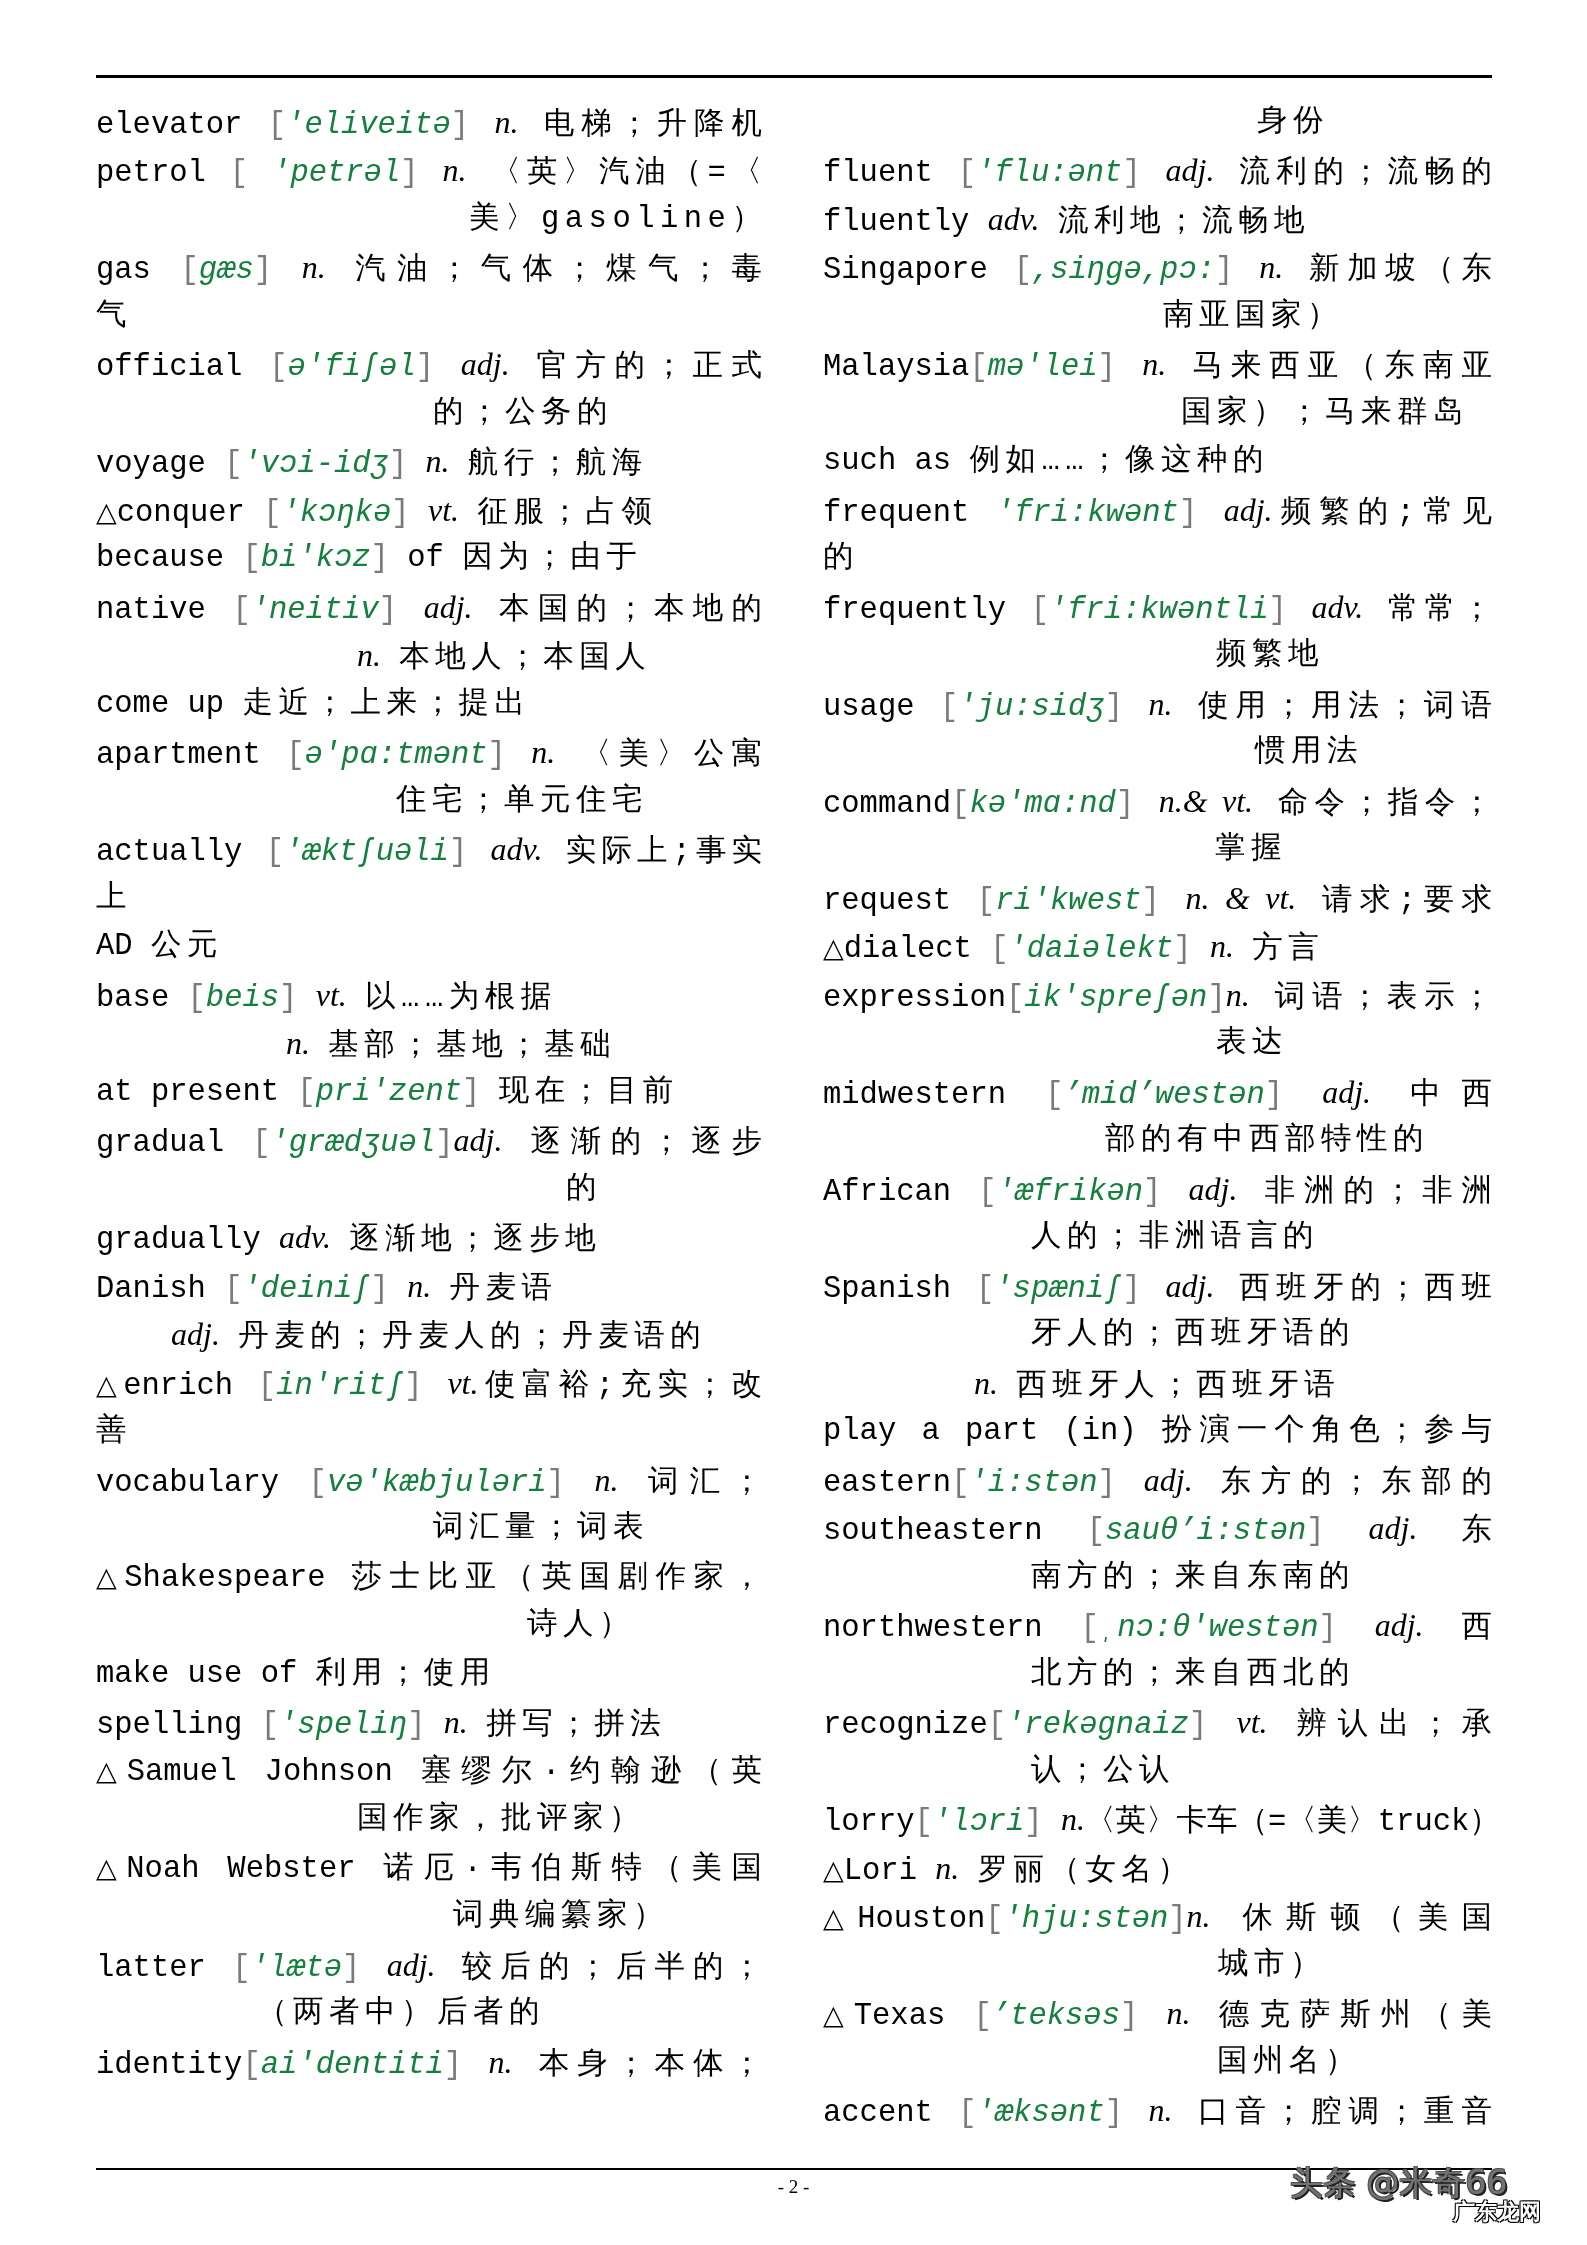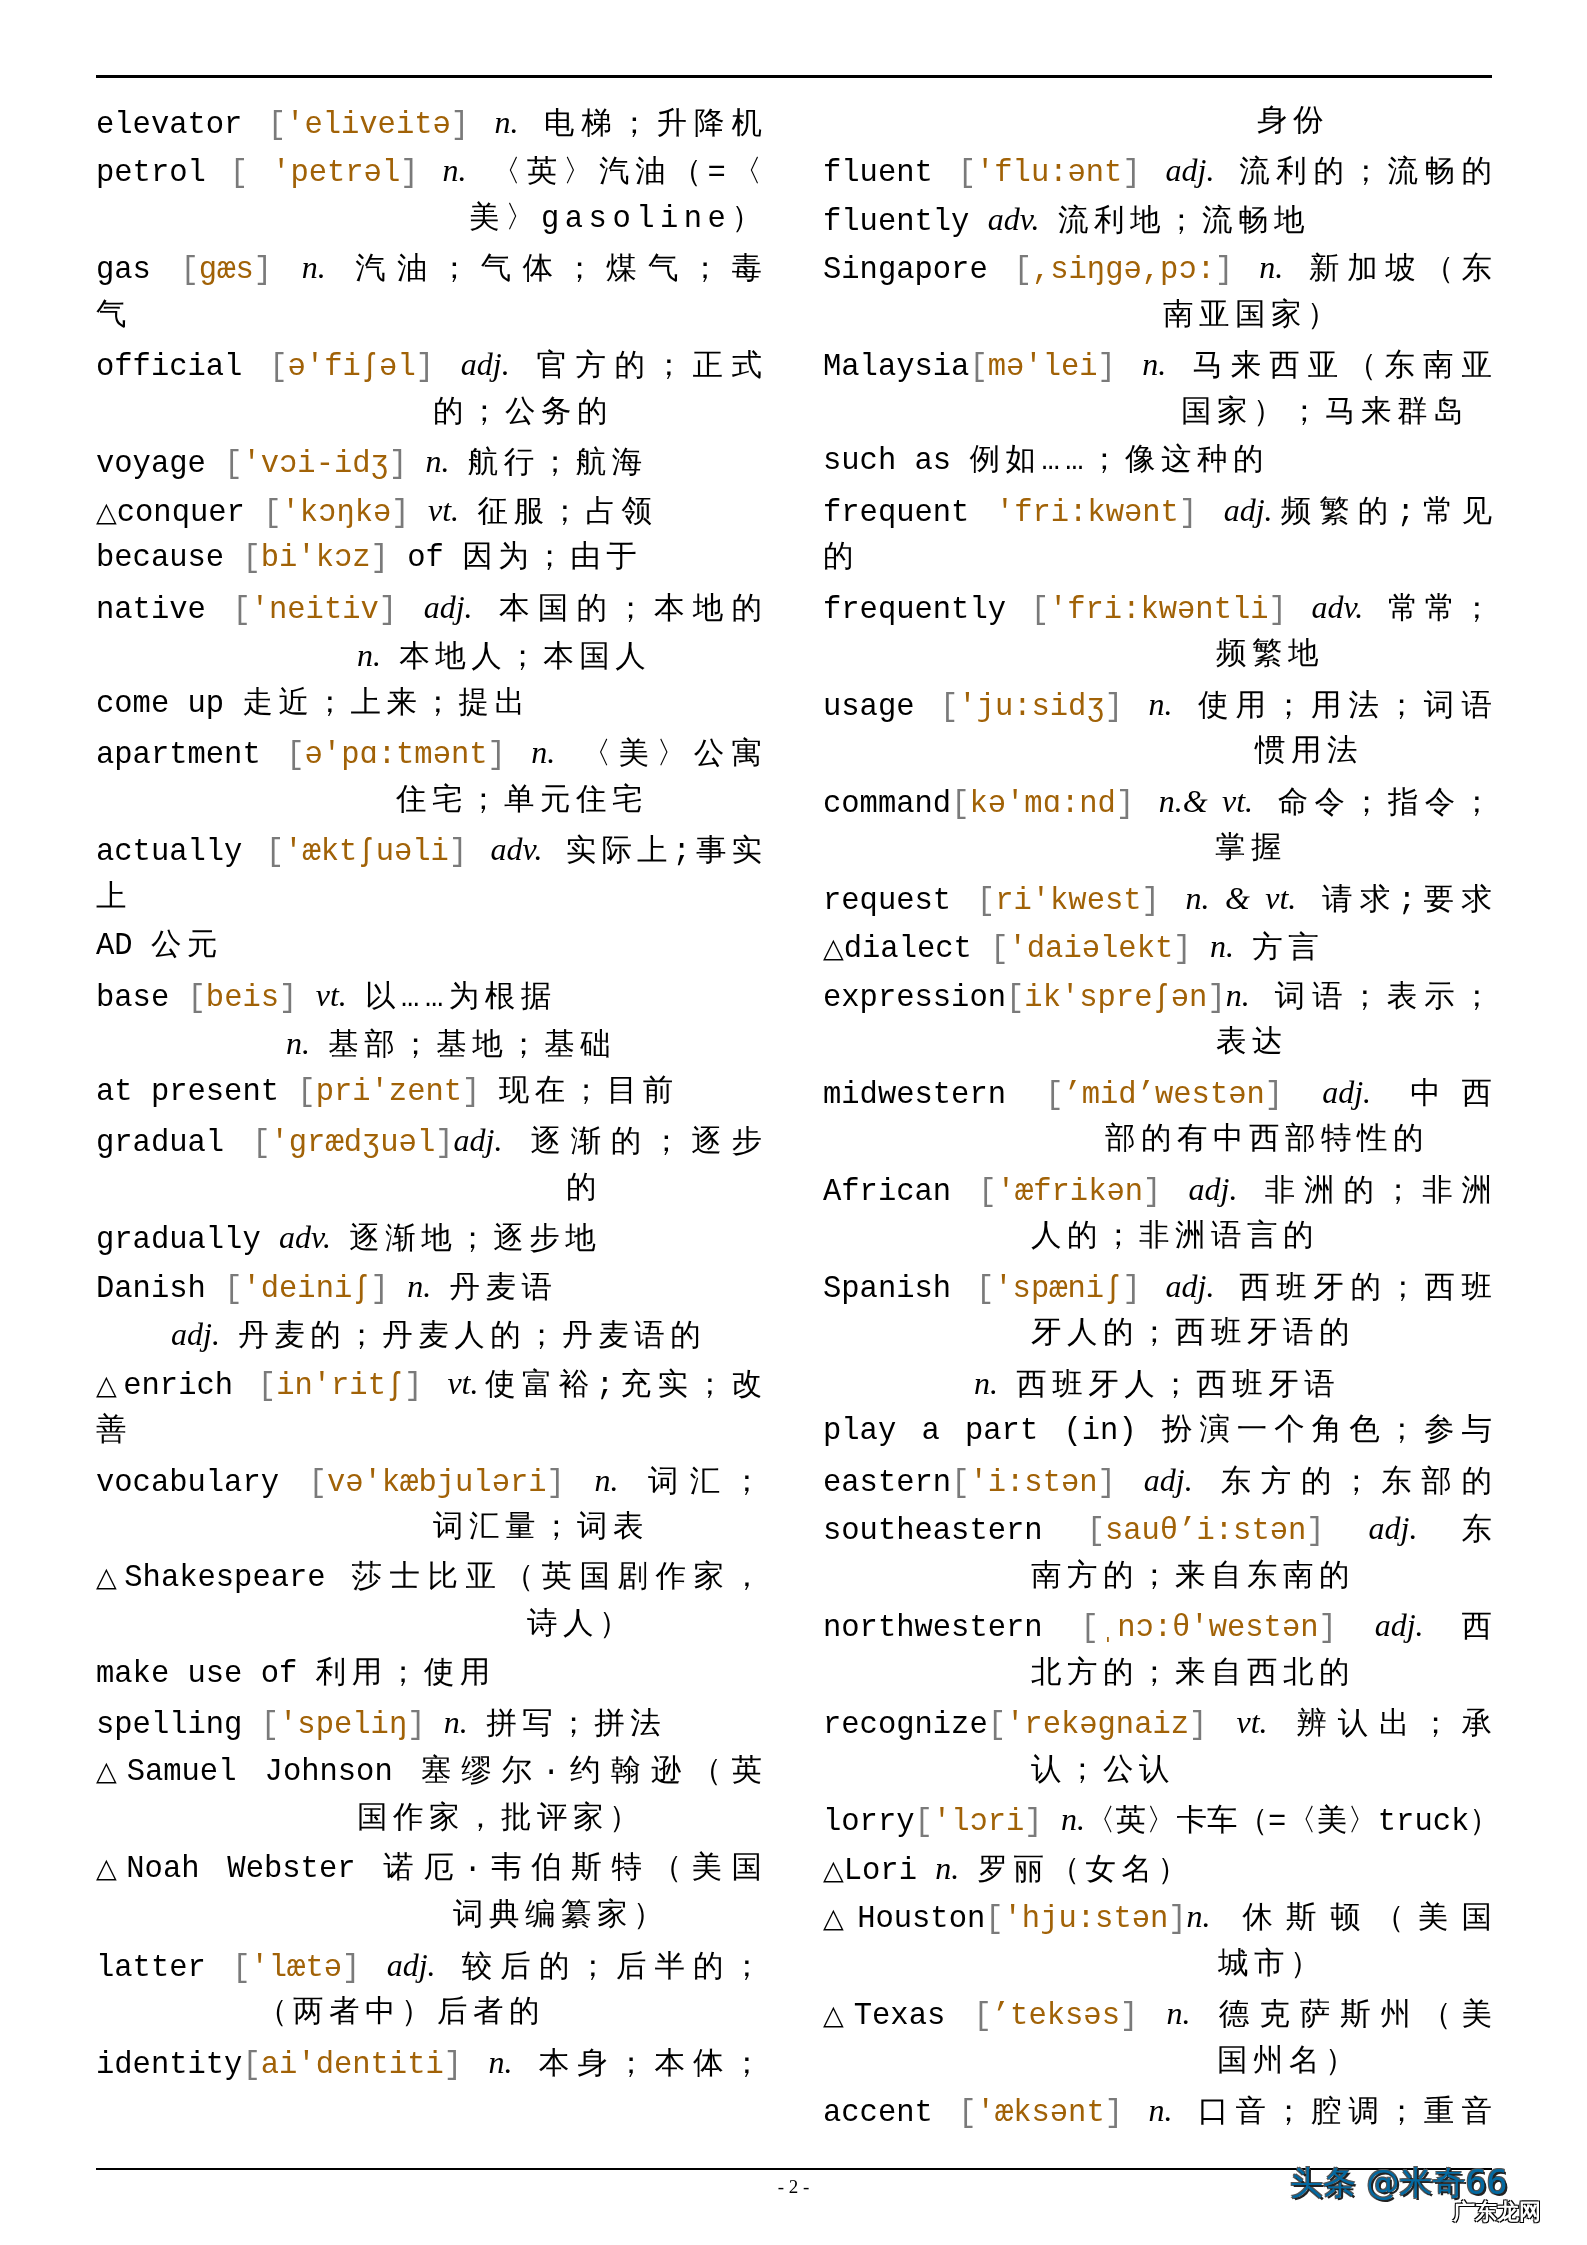--- a/index.html
+++ b/index.html
@@ -31,21 +31,21 @@
     font-family: "Liberation Mono", "DejaVu Sans Mono", monospace;
     white-space: nowrap;
     position: relative;
   }
   .jf { text-align: justify; text-align-last: justify; }
 
   .hw { }
   .hw.b { font-weight: normal; }
   .tri { font-family: "DejaVu Sans", sans-serif; font-size: 27px; }
   .br { color: #7a7a7a; }
-  .ph { color: #a16207; }
+  .ph { color: #15803d; font-style: italic; }
   .pos {
     font-family: "Liberation Serif", "DejaVu Serif", serif;
     font-style: italic;
     font-size: 32px;
   }
   .cj { letter-spacing: 5.5px; }
   .jf .cj { letter-spacing: 0; }
 
   .pagenum {
     position: absolute;
@@ -55,21 +55,21 @@
     font-family: "Liberation Serif", "DejaVu Serif", serif;
     font-size: 19px;
     line-height: 20px;
   }
   .wm-main {
     position: absolute;
     left: 1290px; top: 2163px;
     font-family: "DejaVu Sans", sans-serif;
     font-size: 33px;
     line-height: 40px;
-    color: #0369a1;
+    color: #737373;
     white-space: nowrap;
     text-shadow: 2px 2px 0 #222, -1px -1px 0 #555, 1px -1px 0 #555, -1px 1px 0 #555;
   }
   .wm-sub {
     position: absolute;
     left: 1453px; top: 2200px;
     font-family: Liberation Mono, monospace;
     font-weight: bold;
     font-size: 22px;
     line-height: 28px;

